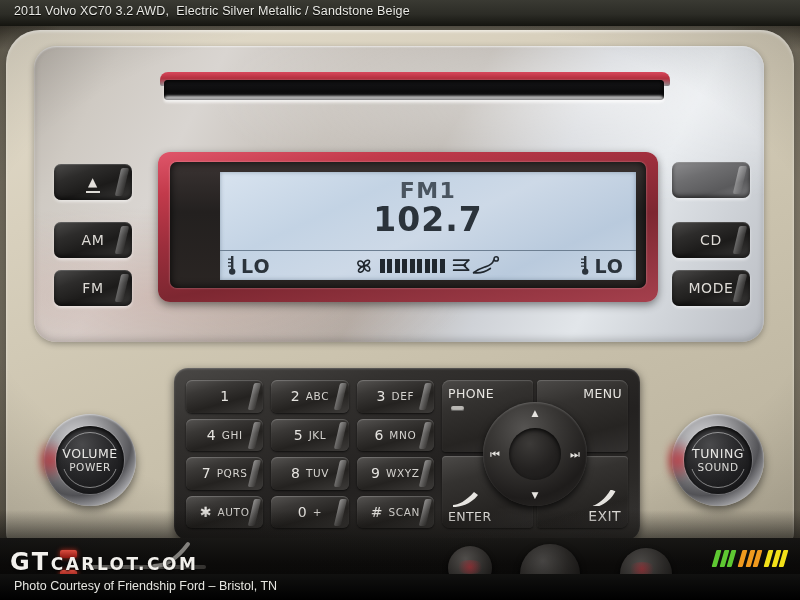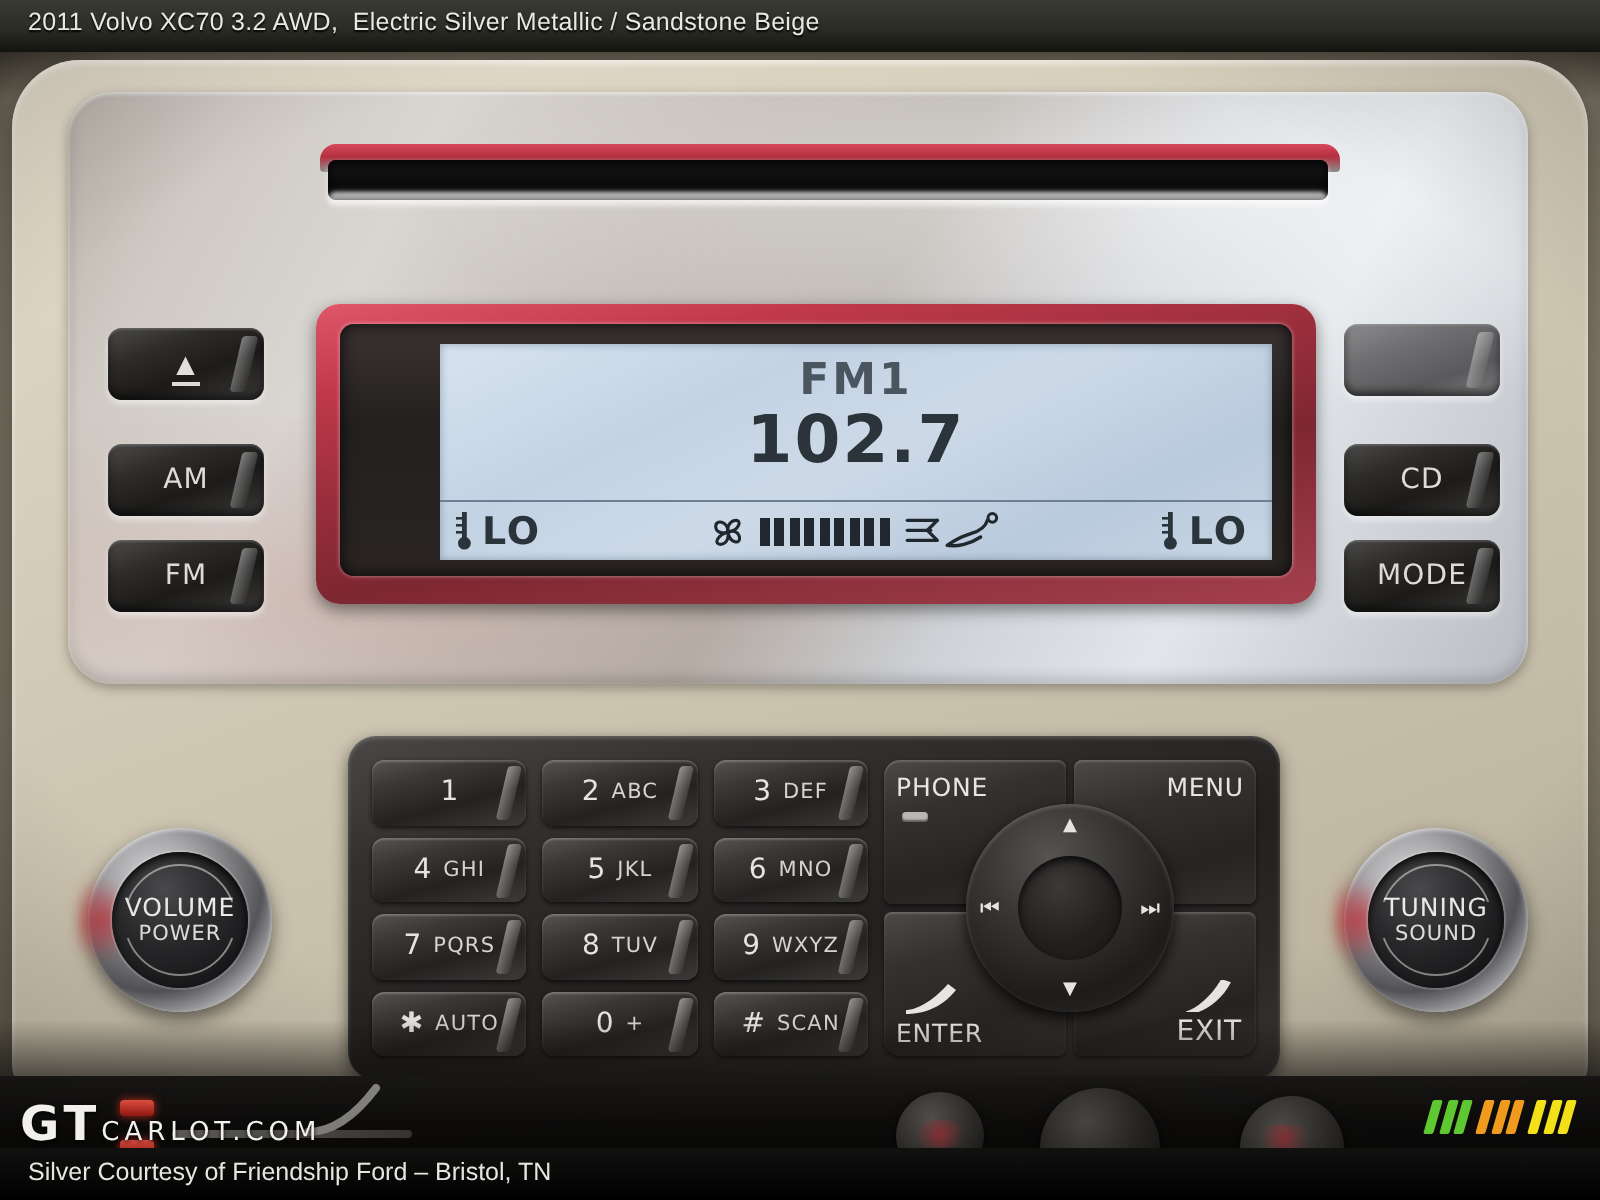--- a/index.html
+++ b/index.html
@@ -299,21 +299,21 @@
   }
 
   
   .wm {
     position:absolute; left:10px; top:548px; z-index:55;
     font-family:"DejaVu Sans", sans-serif; color:#f2f0ec;
     letter-spacing:2.5px; text-shadow:0 1px 2px rgba(0,0,0,.85);
     white-space:nowrap;
   }
   .wm .big { font-size:24px; font-weight:700; }
-  .wm .small { font-size:13px; font-weight:400; }
+  .wm .small { font-size:17px; font-weight:700; }
   .wm-bars { position:absolute; right:14px; top:550px; display:flex; gap:6px; z-index:55; }
   .wm-grp { display:flex; gap:2.5px; }
   .wm-grp i { display:block; width:5px; height:17px; transform: skewX(-16deg); border-radius:1px; }
 
   
   .vig { position:absolute; left:0; top:24px; width:800px; height:552px;
     background: radial-gradient(110% 95% at 50% 45%, rgba(0,0,0,0) 48%, rgba(0,0,0,.30) 85%, rgba(0,0,0,.5) 100%);
     pointer-events:none; }
 </style>
 </head>
@@ -568,16 +568,16 @@
     </div>
 
   <div class="topbar">
     <div class="topbar-text">
       <span>2011 Volvo XC70 3.2 AWD,</span>
       &nbsp;<span>Electric Silver Metallic / Sandstone Beige</span>
     </div>
   </div>
 
   <div class="botbar">
-    <div class="botbar-text">Silver Courtesy of Friendship Ford – Bristol, TN</div>
+    <div class="botbar-text">Photo Courtesy of Friendship Ford – Bristol, TN</div>
   </div>
 
 </div>
 
 </body></html>

